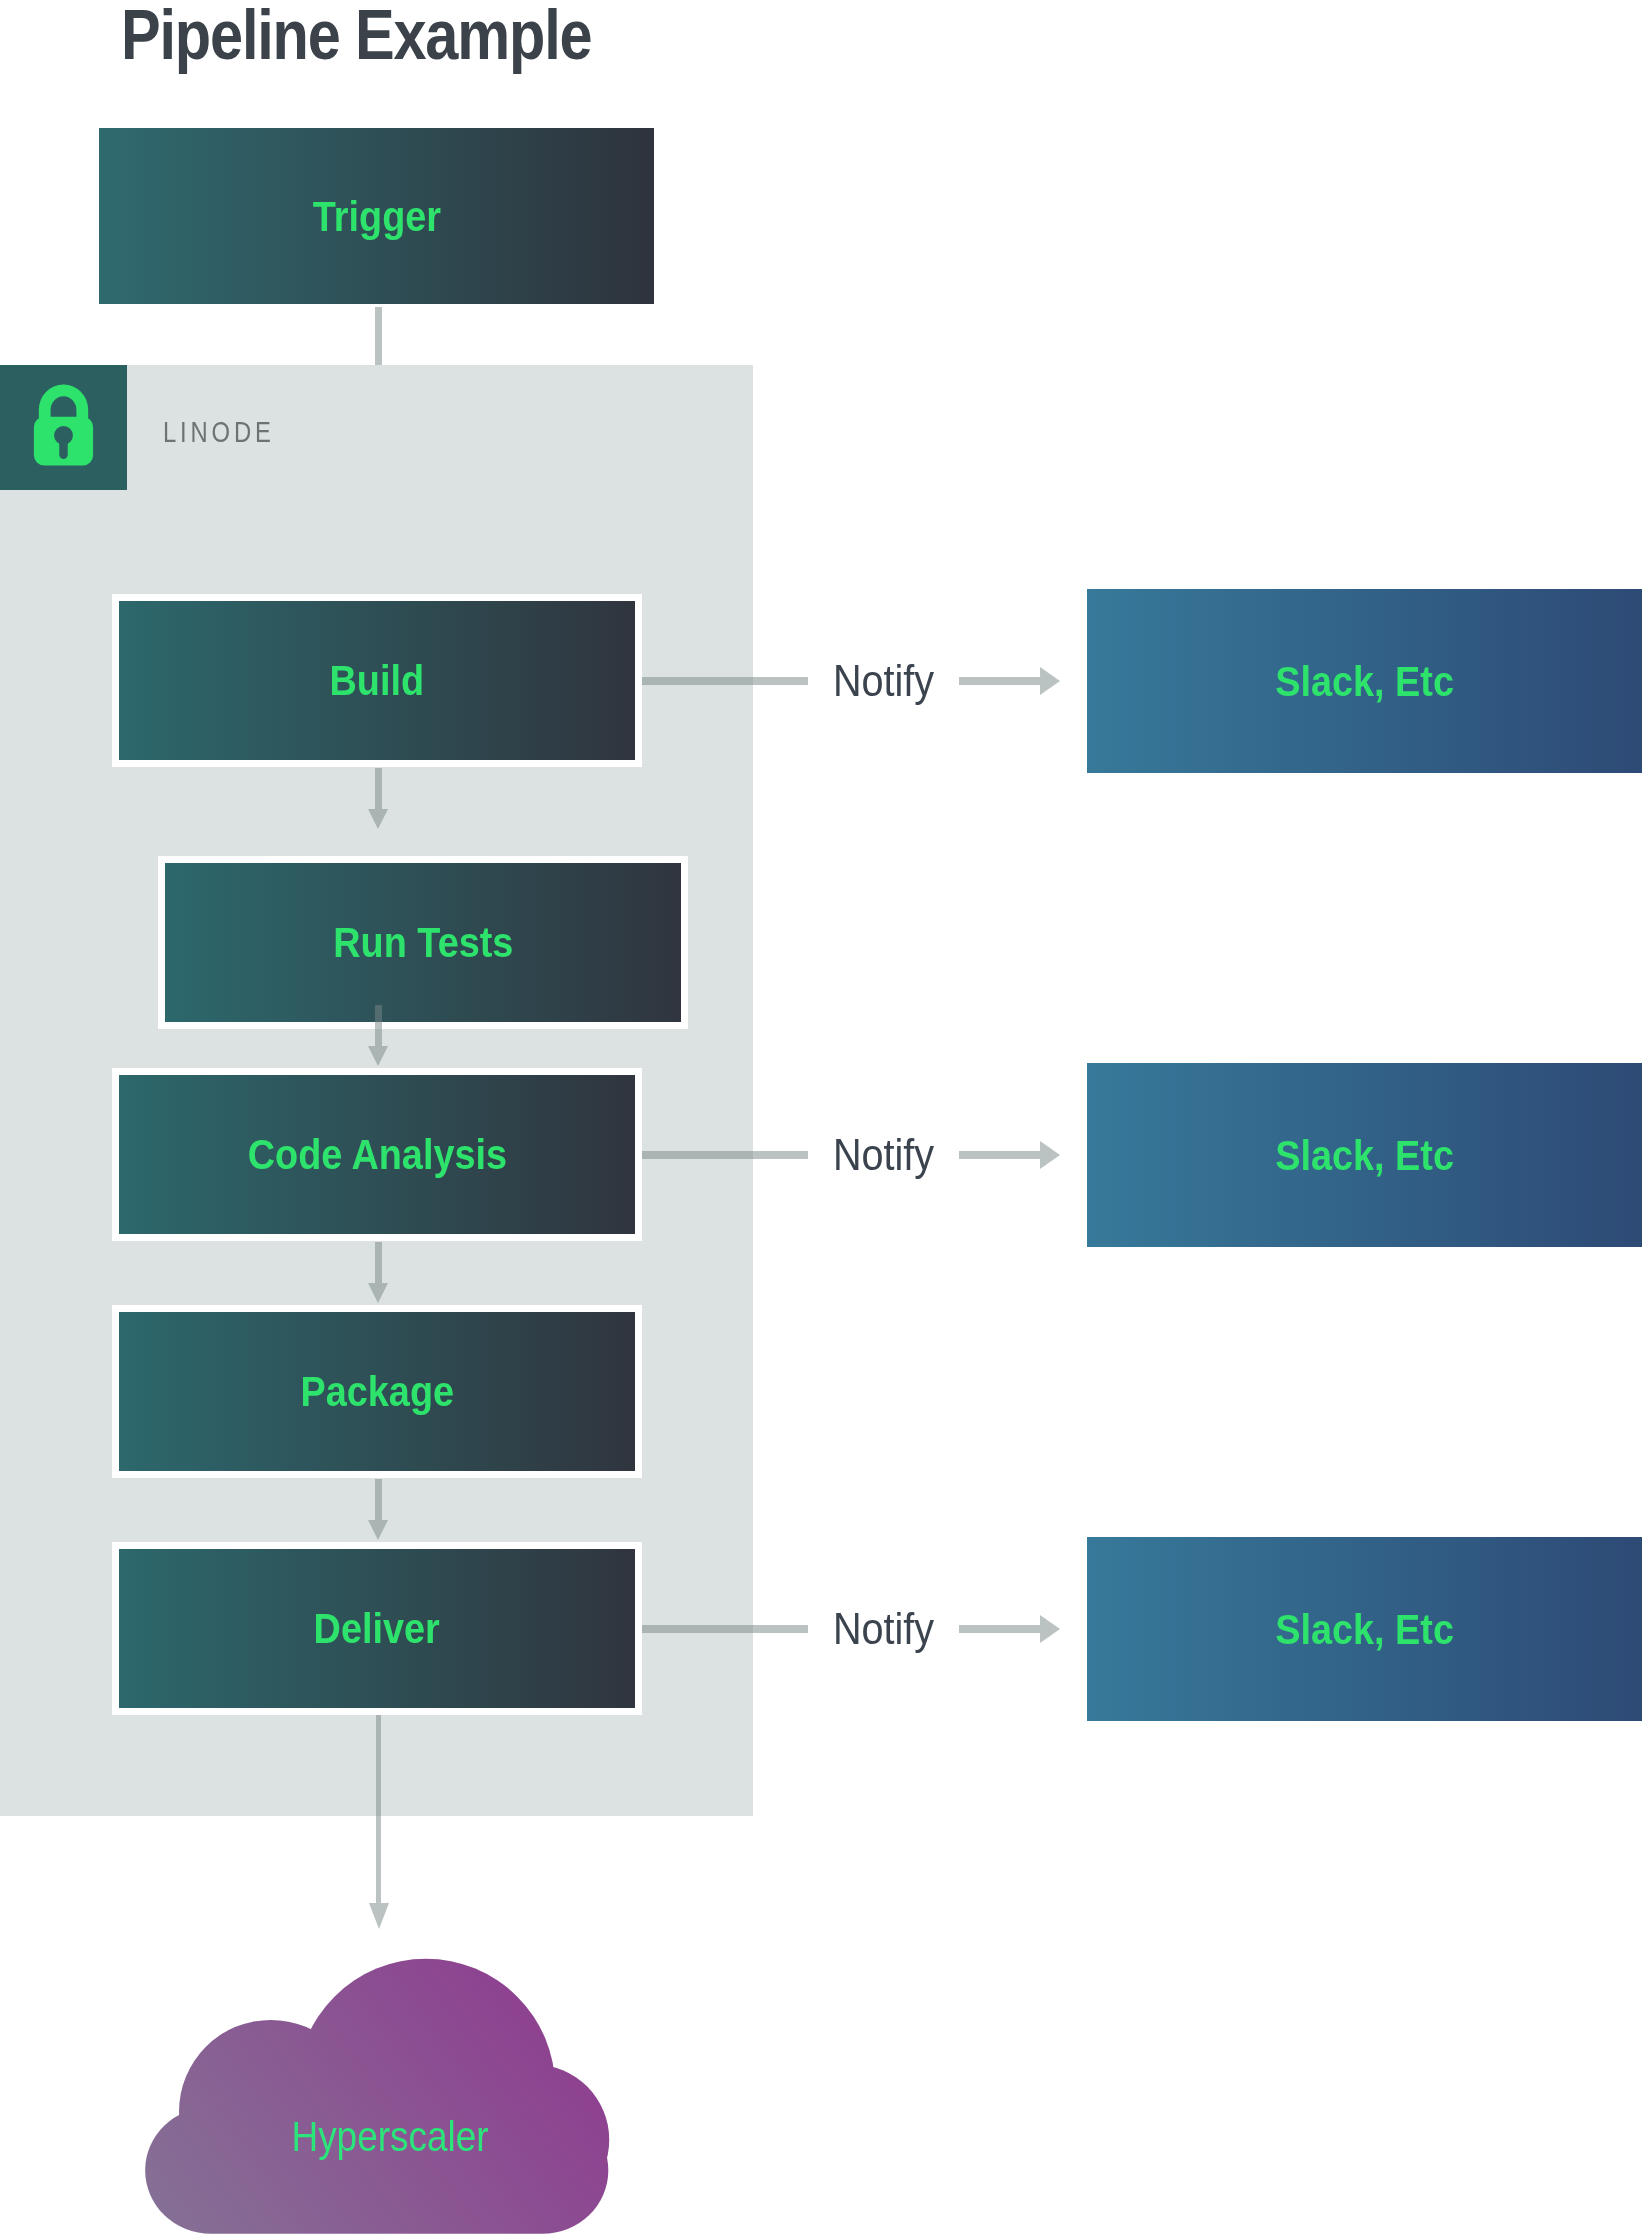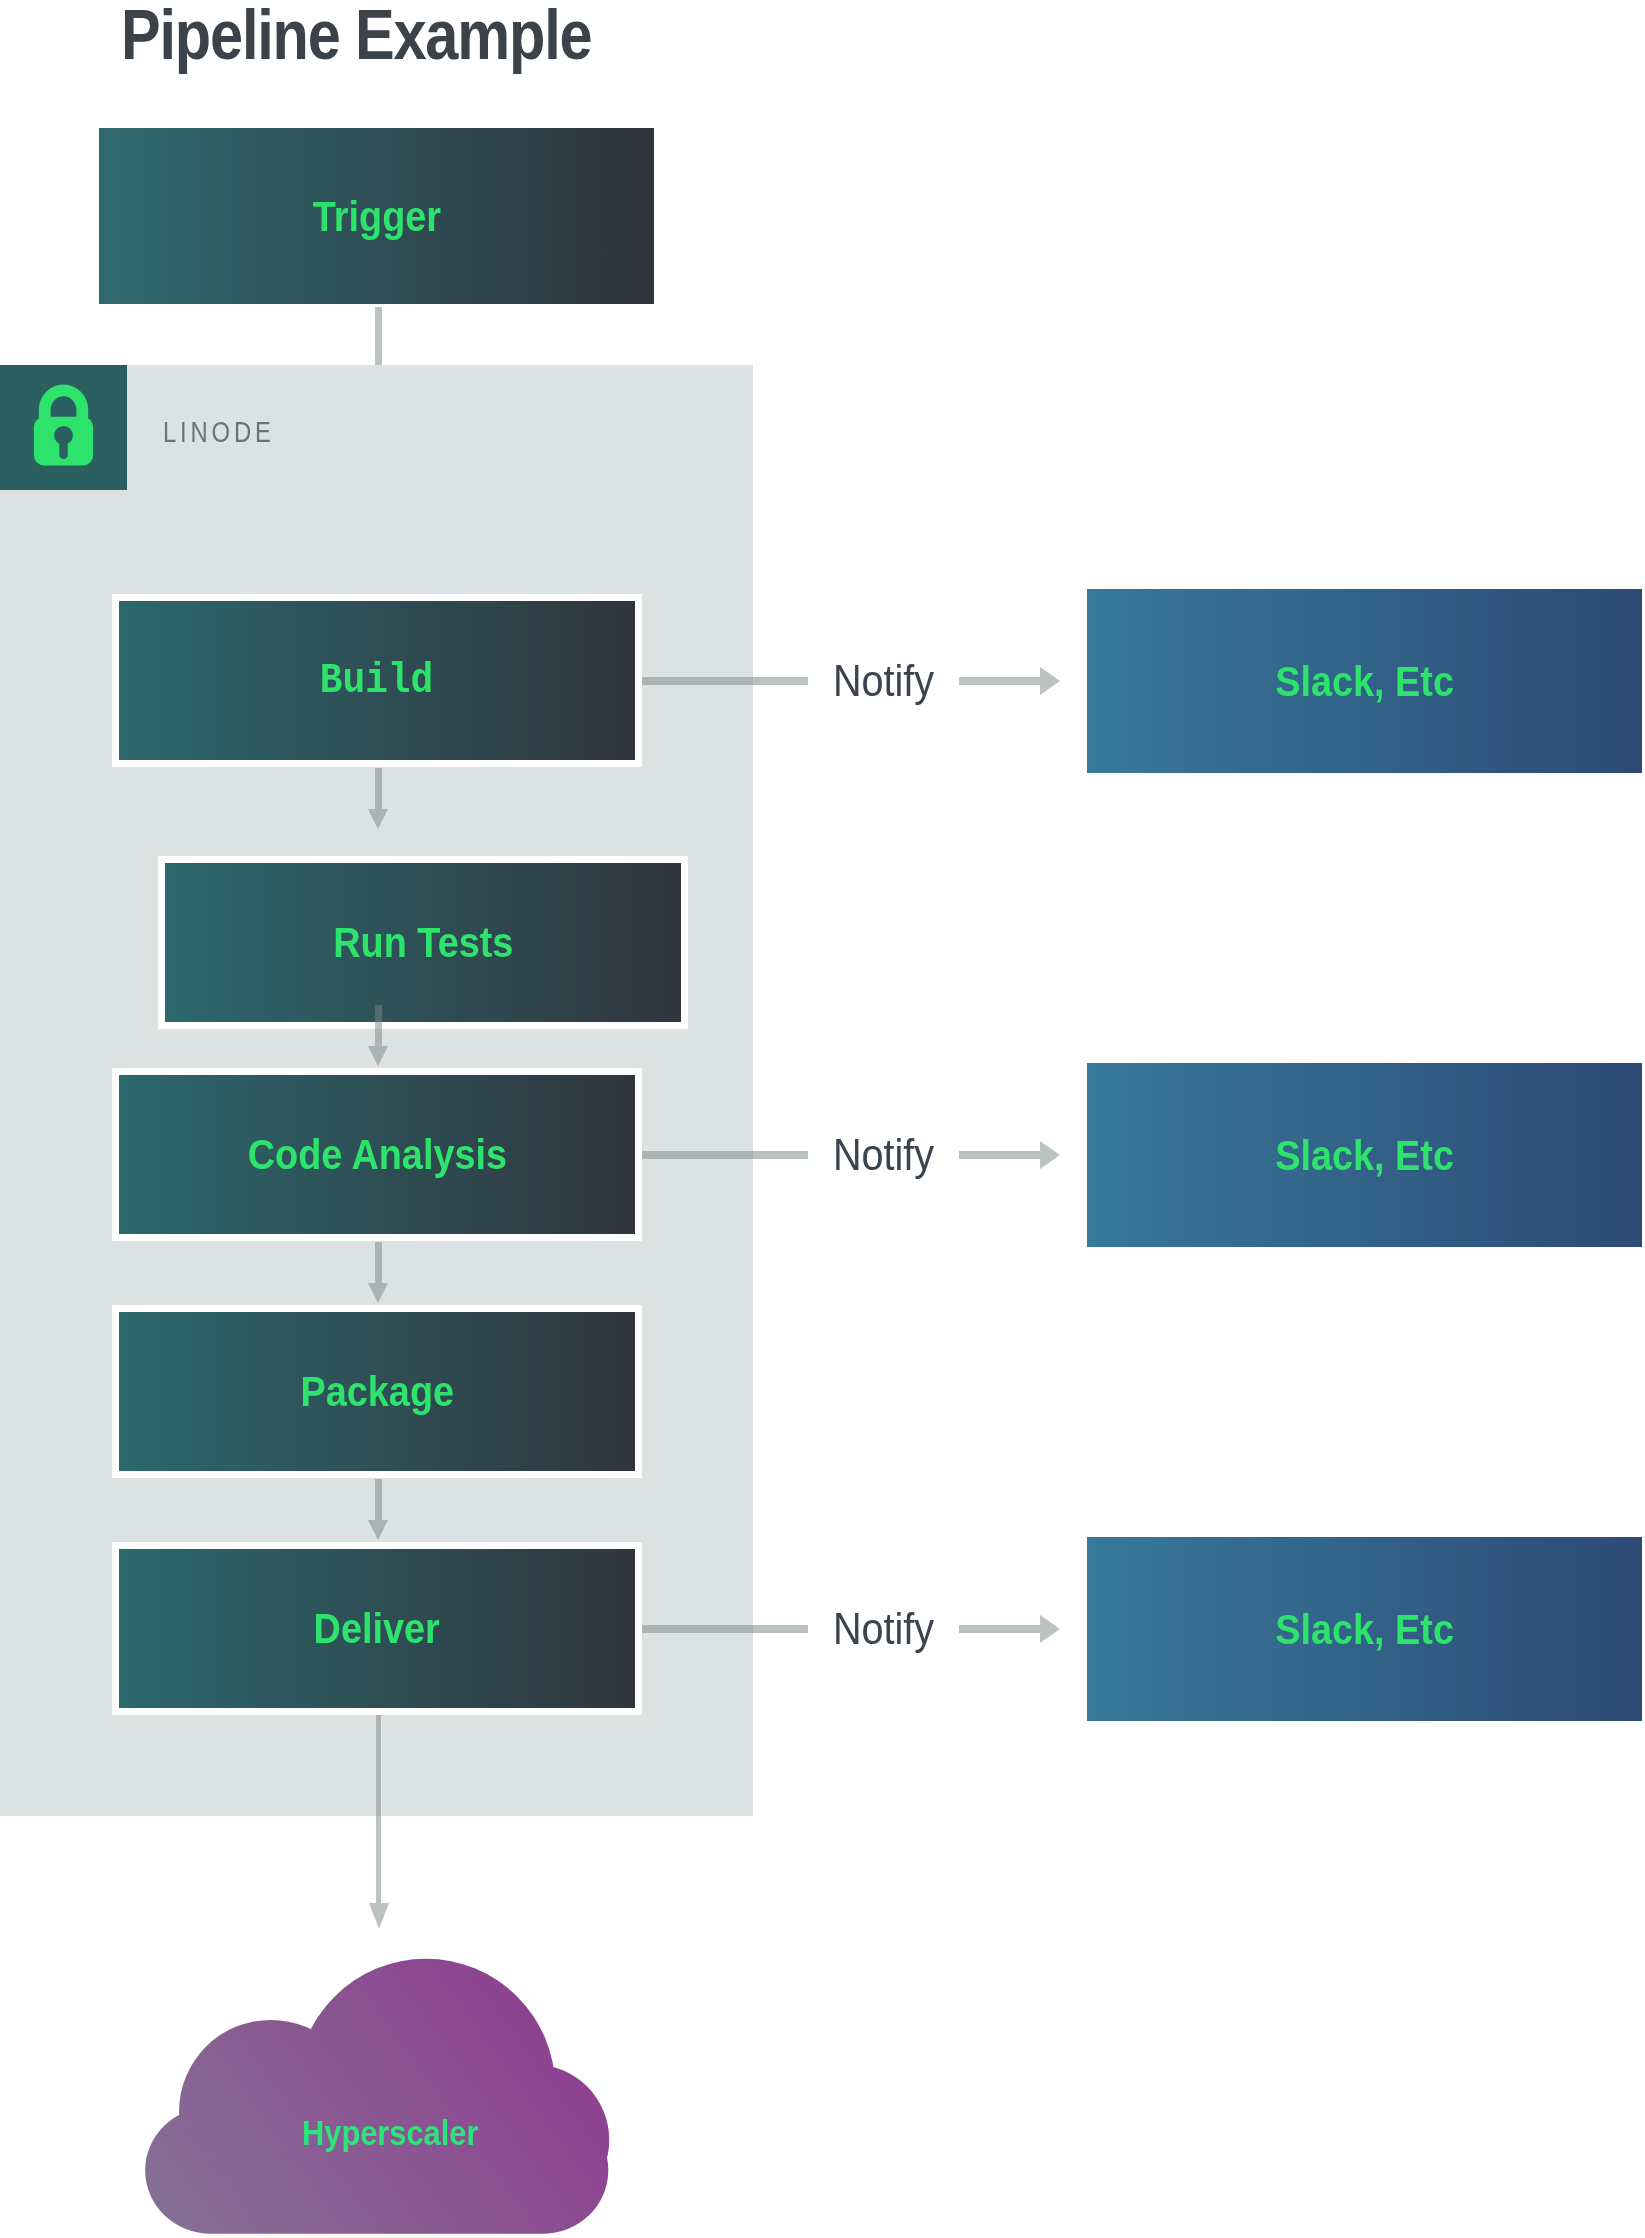--- a/index.html
+++ b/index.html
@@ -26,21 +26,21 @@
     display:flex; align-items:center; justify-content:center;}
   .linode-label{position:absolute; left:163px; top:418px; font-size:29px; color:#6b7374;
     letter-spacing:4.7px; line-height:1;}
   .linode-label .lbl{transform:scaleX(.82); transform-origin:left;}
 
   
   .stage-box{position:absolute; left:112px; width:530px; height:173px; background:#ffffff;}
   .stage-inner{position:absolute; left:6.6px; top:6.6px; right:6.6px; bottom:6.6px;
     background:linear-gradient(90deg,#2c686c 0%,#30353e 100%);
     display:flex; align-items:center; justify-content:center;}
-  .stage-1{top:594px;font-family:Liberation Mono, monospace;} .stage-2{top:856px;margin-left:46px;} .stage-3{top:1068px;}
+  .stage-1{top:594px;} .stage-2{top:856px;margin-left:46px;} .stage-3{top:1068px;}
   .stage-4{top:1305px;} .stage-5{top:1542px;}
 
   
   .arr{position:absolute; background:rgba(120,134,134,.5);}
   .arr-head-down{position:absolute; width:0; height:0;
     border-left:10.8px solid transparent; border-right:10.8px solid transparent;
     border-top:20px solid rgba(120,134,134,.5);}
   .arr-head-right{position:absolute; width:0; height:0;
     border-top:14px solid transparent; border-bottom:14px solid transparent;
     border-left:20px solid rgba(120,134,134,.5);}
@@ -68,21 +68,21 @@
 
   
   .slack-box{position:absolute; left:1087px; width:555px; height:184px;
     background:linear-gradient(90deg,#37799a 0%,#2d4a75 100%);
     display:flex; align-items:center; justify-content:center;}
   .slack-1{top:589px;} .slack-2{top:1063px;} .slack-3{top:1537px;}
 
   
   .cloud-svg{position:absolute; left:132px; top:1947px; width:489px; height:292px;}
   .cloud-label{position:absolute; left:179px; top:2112px; width:423px; text-align:center;
-    font-size:35px; font-weight:bold; color:#2be57b; line-height:1.2;}
+    font-size:42px; font-weight:normal; color:#2be57b; line-height:1.2;}
 </style>
 </head>
 <body>
 
 <div class="page">
 
   <div class="title">
     <span class="lbl">Pipeline Example</span>
   </div>
 

